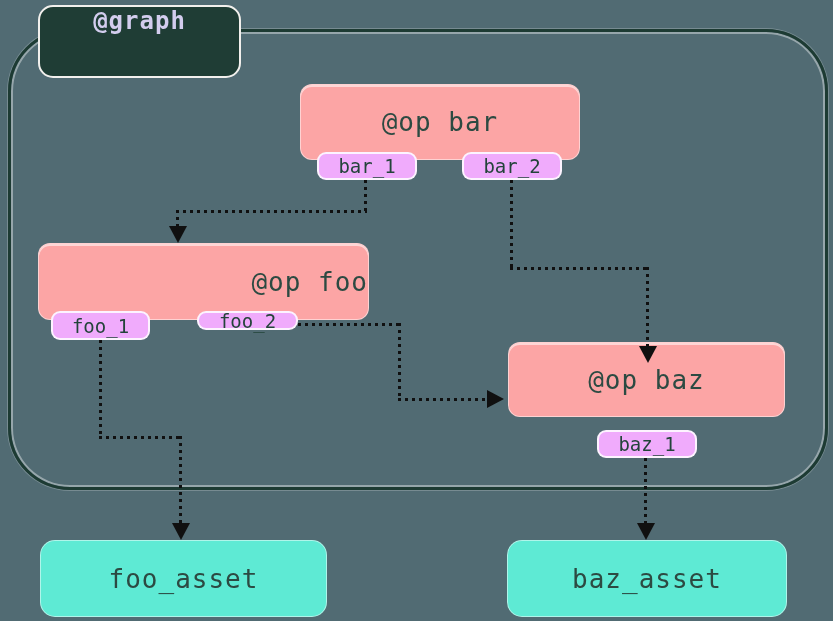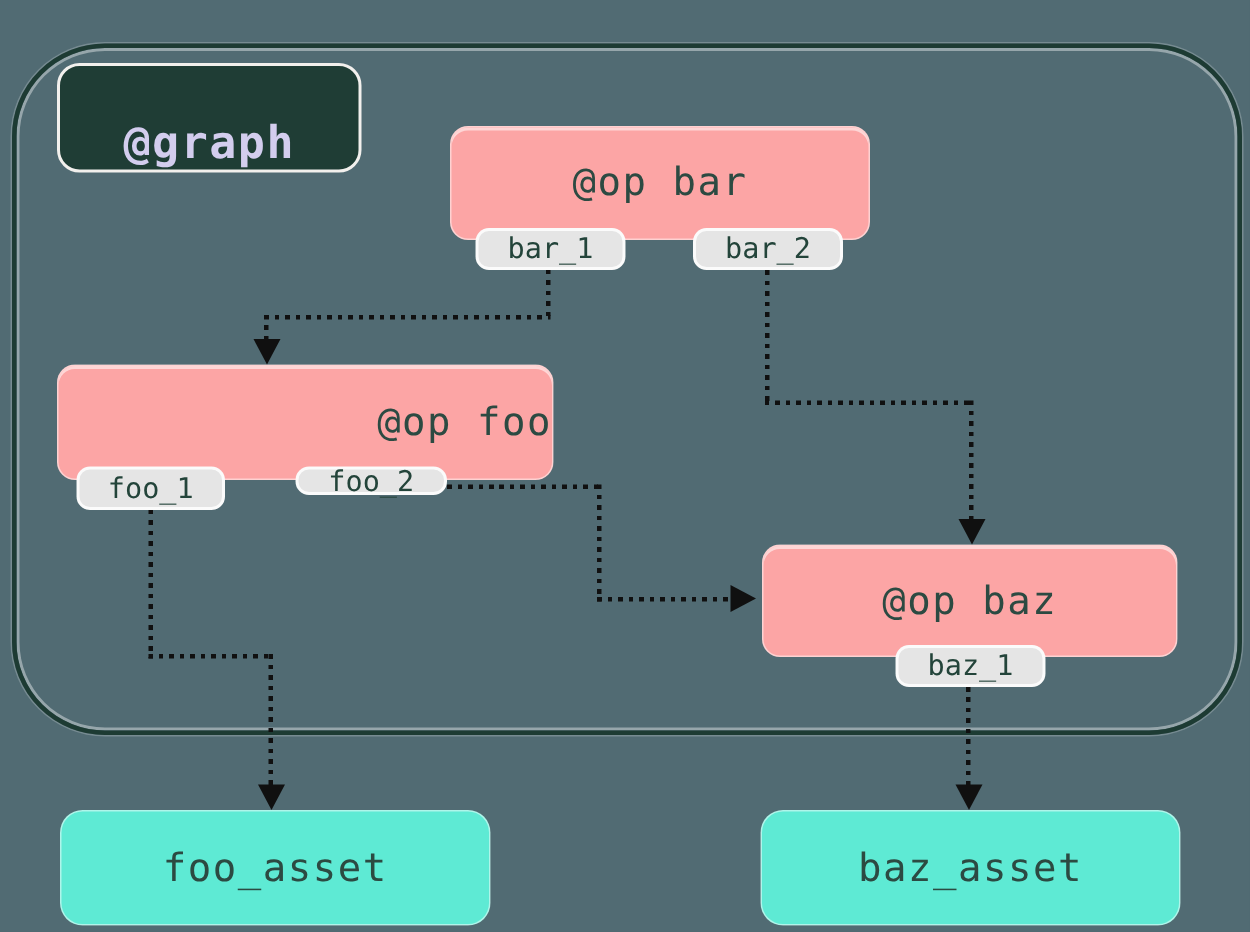--- a/index.html
+++ b/index.html
@@ -35,52 +35,51 @@
 
   
   .graph-label {
     position: absolute;
     left: 38px; top: 5px;
     width: 203px; height: 73px;
     background: #1f3d35;
     border: 2px solid #f2f0ed;
     border-radius: 15px;
     display: flex;
-    align-items: flex-end;
+    align-items: flex-start;
     justify-content: center;
     color: #d3cdee;
-    font-size: 30px;
+    font-size: 24px;
     font-weight: 600;
     letter-spacing: 1px;
-    margin-top: 37px;
   }
 
   
   .op-node {
     position: absolute;
     background: #fca5a5;
     border: 1px solid rgba(255,255,255,0.5);
     box-shadow: inset 0 2px 0 rgba(255,255,255,0.55);
     border-radius: 12px;
     display: flex;
     align-items: center;
     justify-content: center;
     color: #2c4a42;
     font-size: 26px;
     font-weight: 500;
     letter-spacing: 1px;
   }
   .op-bar { left: 300px; top: 84px;  width: 280px; height: 76px; }
   .op-foo { left: 38px;  top: 243px; width: 331px; height: 77px; justify-content: flex-end; }
-  .op-baz { left: 508px; top: 363px; width: 277px; height: 75px; }
+  .op-baz { left: 508px; top: 342px; width: 277px; height: 75px; }
 
   
   .output-tab {
     position: absolute;
-    background: #e5e5e5;
+    background: #f0abfc;
     border: 2px solid rgba(255,255,255,0.85);
     border-radius: 9px;
     display: flex;
     align-items: center;
     justify-content: center;
     color: #23443a;
     font-size: 19px;
     font-weight: 500;
   }
   .tab-bar-1 { left: 317px; top: 152px; width: 100px; height: 28px; }

